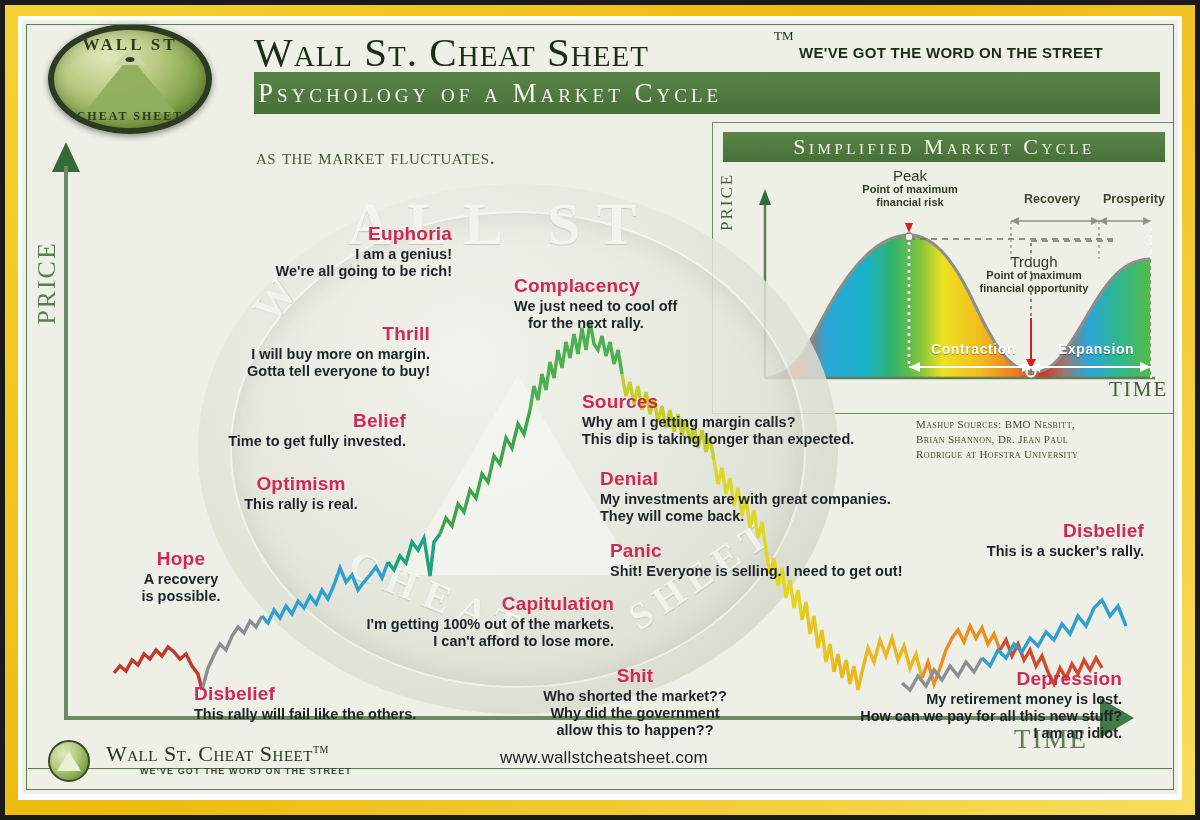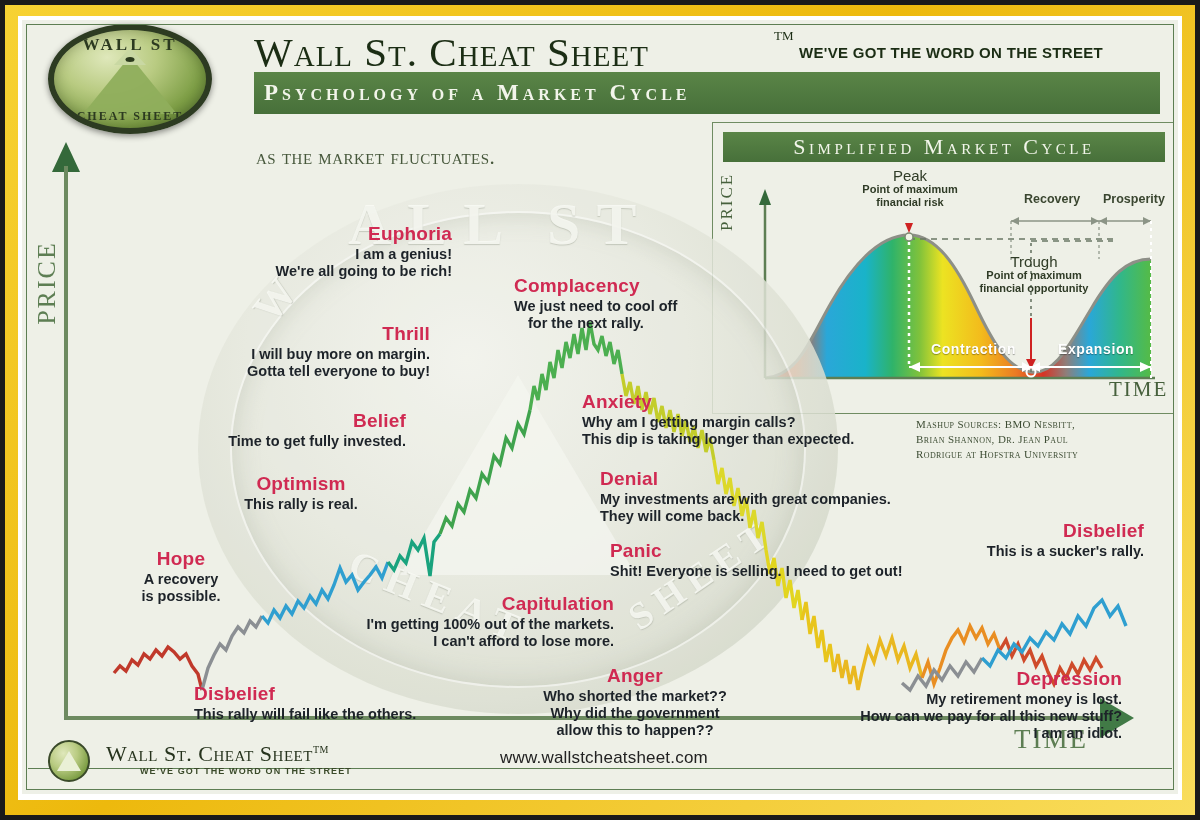--- a/index.html
+++ b/index.html
@@ -94,24 +94,23 @@
     font-size:15px; font-weight:bold; color:#1b2d14;
     letter-spacing:.3px; white-space:nowrap;
   }
   #main-title-bar {
     position:absolute; left:0; top:50px; right:0; height:42px;
     background:#4e7a3e;
     background:linear-gradient(180deg,#5a8547 0%, #47703a 100%);
   }
   #main-title {
     font-family:"Liberation Serif", serif;
-    font-size:23px; color:#f2f5ea; letter-spacing:4px;
-    line-height:42px; padding-left:10px; white-space:nowrap;
+    font-size:27px; color:#f2f5ea; letter-spacing:4px;
+    line-height:42px; padding-left:4px; white-space:nowrap;
     font-variant:small-caps;
-    font-weight:bold;
   }
   #subtitle {
     position:absolute; left:2px; top:96px;
     font-family:"Liberation Serif", serif;
     font-size:21px; color:#47583c; line-height:26px;
     font-variant:small-caps; letter-spacing:.5px;
   }
 
   
   #inset {
@@ -468,21 +467,21 @@
         <span class="txt">We're all going to be rich!</span>
       </div>
 
       <div class="ann left" style="left:468px; top:137px; width:220px;margin-left:24px;">
         <span class="ttl">Complacency</span>
         <span class="txt">We just need to cool off</span>
         <span class="txt" style="padding-left:14px;">for the next rally.</span>
       </div>
 
       <div class="ann left" style="left:560px; top:253px; width:330px;">
-        <span class="ttl">Anxiety</span>
+        <span class="ttl">Sources</span>
         <span class="txt">Why am I getting margin calls?</span>
         <span class="txt">This dip is taking longer than expected.</span>
       </div>
 
       <div class="ann left" style="left:578px; top:330px; width:330px;">
         <span class="ttl">Denial</span>
         <span class="txt">My investments are with great companies.</span>
         <span class="txt">They will come back.</span>
       </div>
 
@@ -491,21 +490,21 @@
         <span class="txt">Shit! Everyone is selling. I need to get out!</span>
       </div>
 
       <div class="ann right" style="left:320px; top:455px; width:272px;">
         <span class="ttl">Capitulation</span>
         <span class="txt">I'm getting 100% out of the markets.</span>
         <span class="txt">I can't afford to lose more.</span>
       </div>
 
       <div class="ann center" style="left:488px; top:527px; width:250px;">
-        <span class="ttl">Anger</span>
+        <span class="ttl">Shit</span>
         <span class="txt">Who shorted the market??</span>
         <span class="txt">Why did the government</span>
         <span class="txt">allow this to happen??</span>
       </div>
 
       <div class="ann right" style="left:810px; top:530px; width:290px;">
         <span class="ttl">Depression</span>
         <span class="txt">My retirement money is lost.</span>
         <span class="txt">How can we pay for all this new stuff?</span>
         <span class="txt">I am an idiot.</span>

